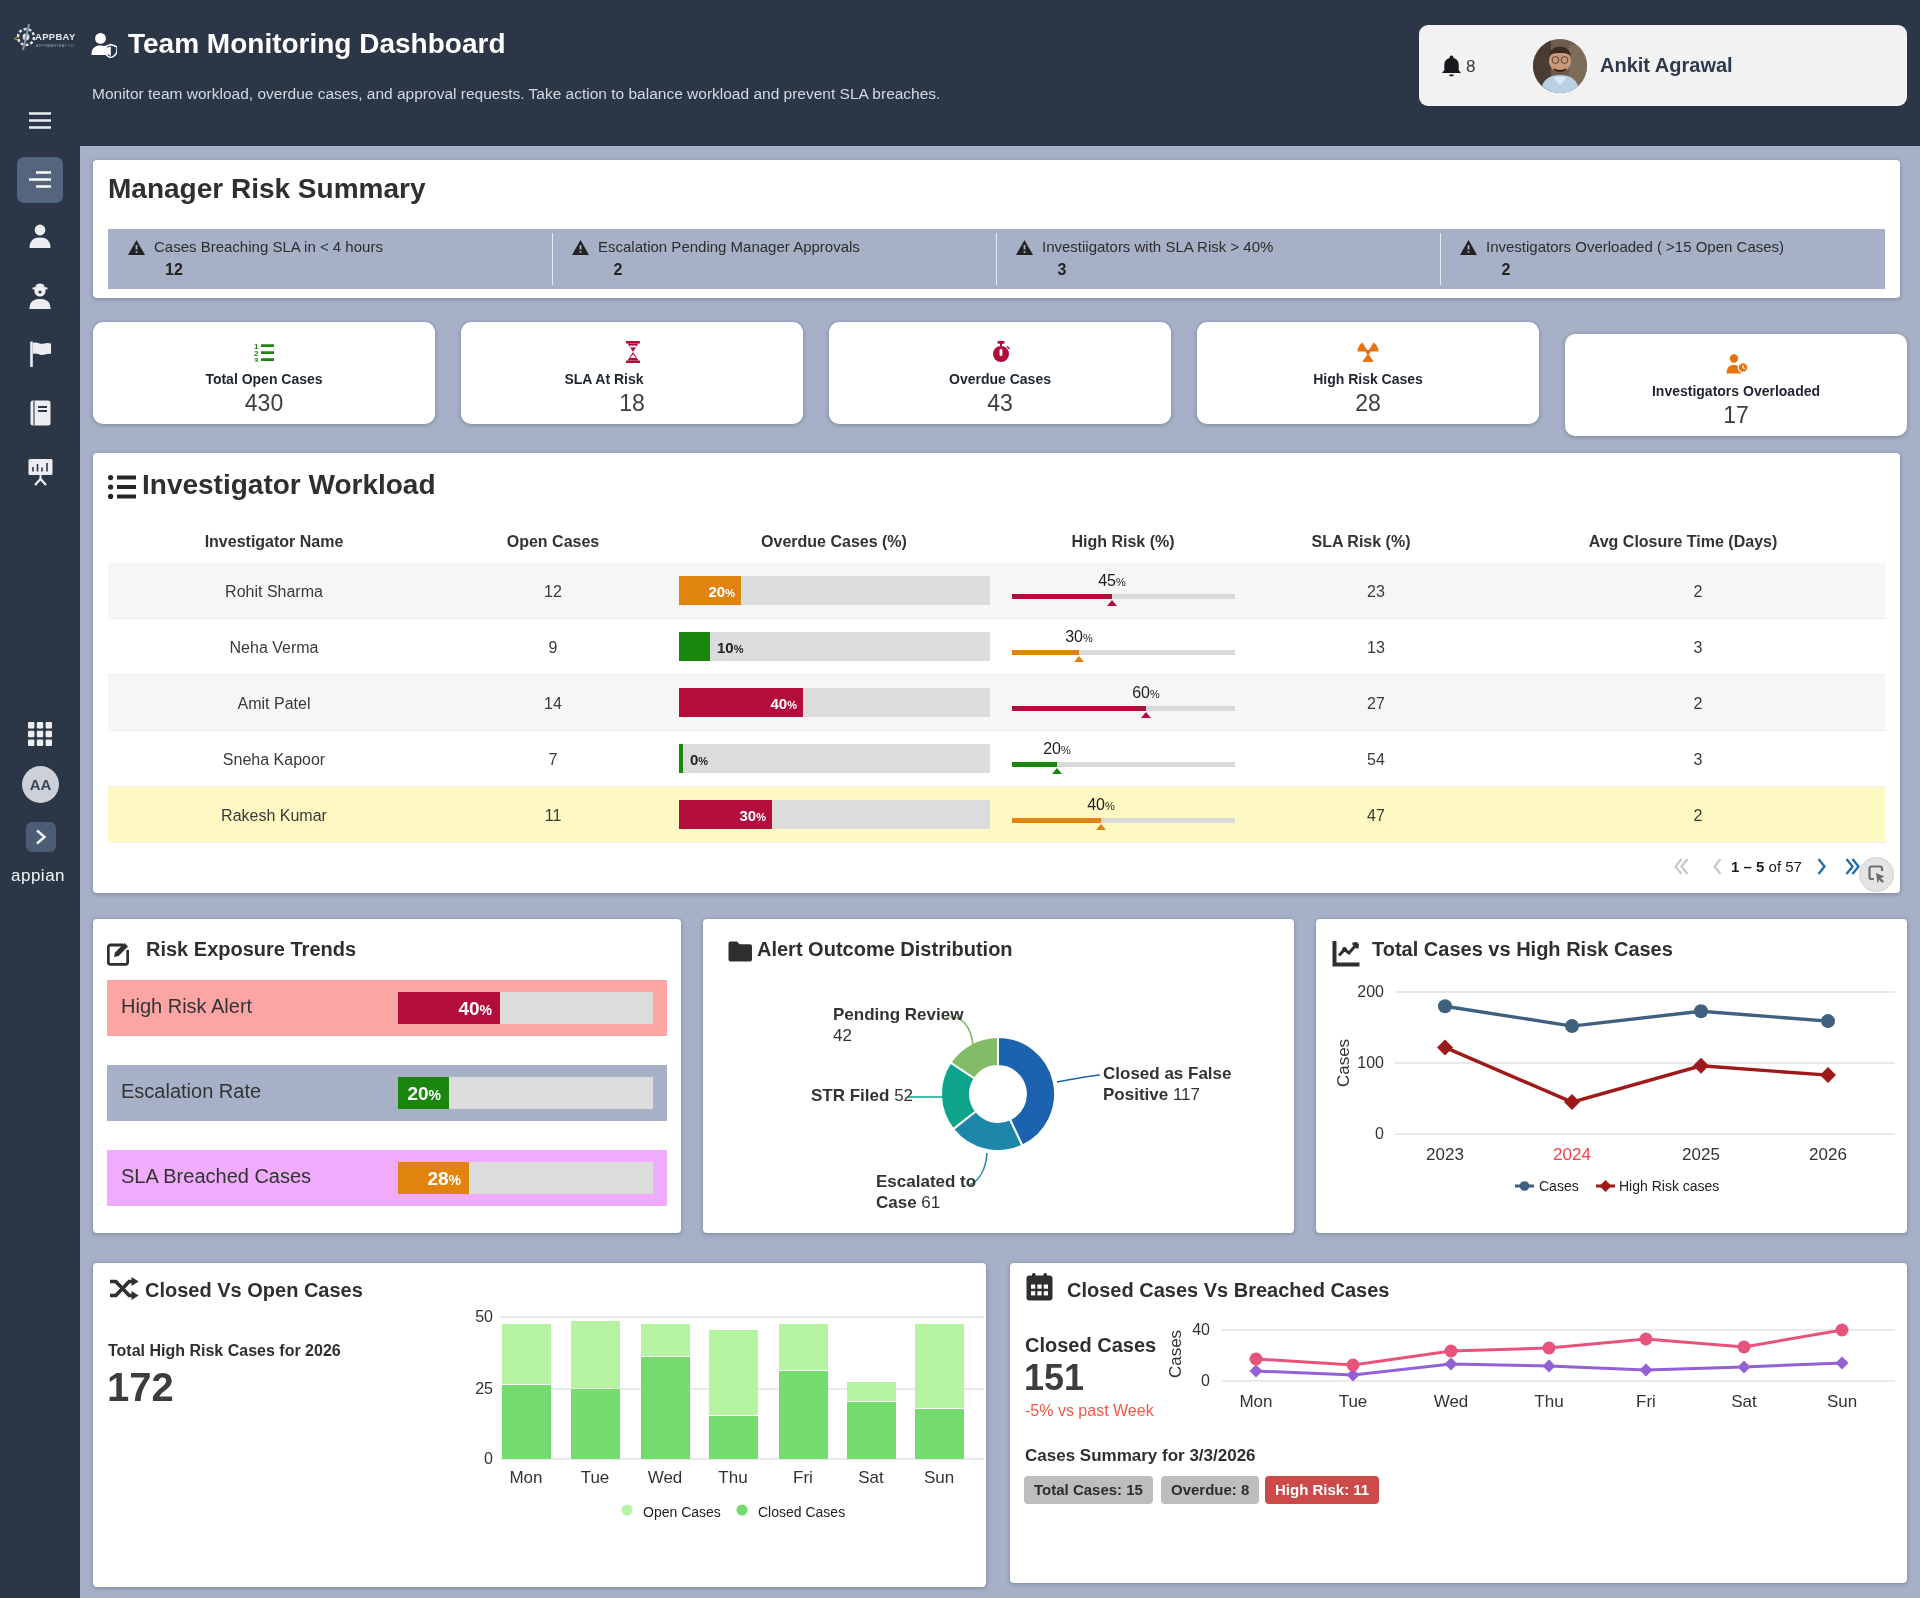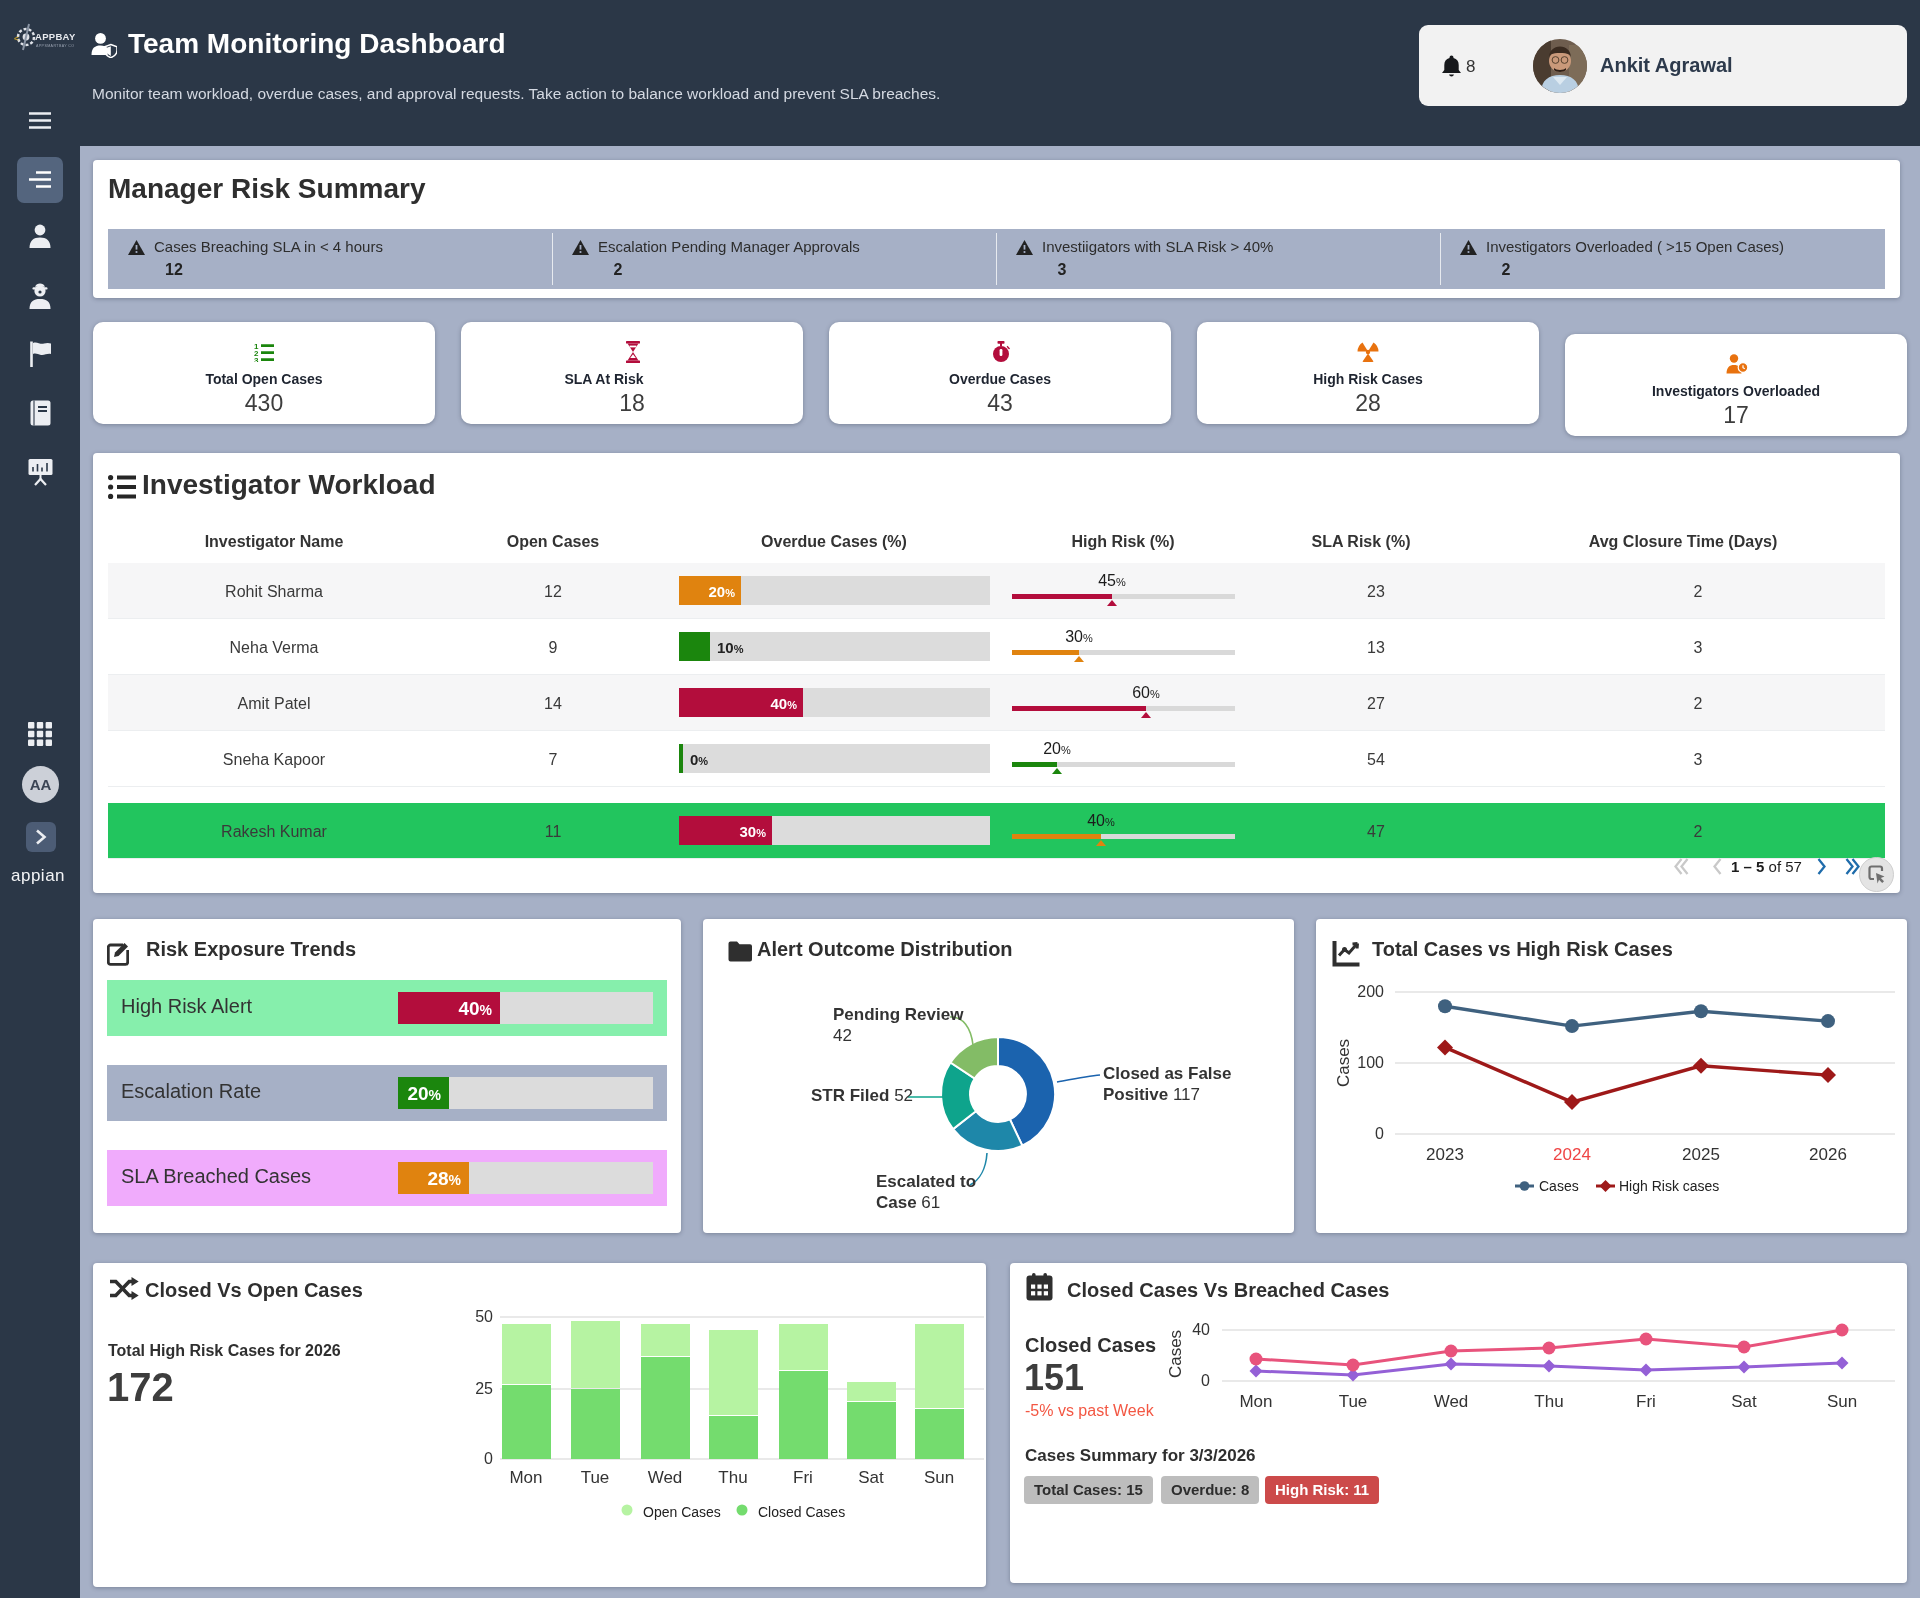--- a/index.html
+++ b/index.html
@@ -308,21 +308,21 @@
     </div>
     <div class="abs" style="left:904px;top:0;width:223px;height:56px;">
       <div class="abs" style="left:0;top:31px;width:223px;height:5px;background:#d9d9d9;"></div>
       <div class="abs" style="left:0;top:31px;width:45px;height:5px;background:#1b860d;"></div>
       <div class="abs" style="left:40px;top:37px;width:0;height:0;border-left:5px solid transparent;border-right:5px solid transparent;border-bottom:6px solid #1b860d;"></div>
       <div class="abs" style="left:-15px;top:9px;width:120px;text-align:center;font-size:16px;color:#1c1c1c;">20<span style="font-size:11px;">%</span></div>
     </div>
     <div class="abs" style="left:1108px;top:20px;width:320px;text-align:center;font-size:16px;color:#3a3a3a;">54</div>
     <div class="abs" style="left:1430px;top:20px;width:320px;text-align:center;font-size:16px;color:#3a3a3a;">3</div>
   </div>
-  <div class="abs" style="left:15px;top:350px;width:1777px;height:56px;background:#22c55e;border-bottom:1px solid #eceef0;">
+  <div class="abs" style="left:15px;top:334px;width:1777px;height:56px;background:#fef9c3;border-bottom:1px solid #eceef0;">
     <div class="abs" style="left:6px;top:20px;width:320px;text-align:center;font-size:16px;color:#3a3a3a;">Rakesh Kumar</div>
     <div class="abs" style="left:285px;top:20px;width:320px;text-align:center;font-size:16px;color:#3a3a3a;">11</div>
     <div class="abs" style="left:571px;top:13px;width:311px;height:29px;background:#dcdcdc;">
       <div class="abs" style="left:0;top:0;width:93px;height:29px;background:#b30d3c;"></div>
       <div class="abs" style="left:0;top:7px;width:87px;text-align:right;font-size:15px;font-weight:bold;color:#fff;">30<span style="font-size:11px;">%</span></div>
     </div>
     <div class="abs" style="left:904px;top:0;width:223px;height:56px;">
       <div class="abs" style="left:0;top:31px;width:223px;height:5px;background:#d9d9d9;"></div>
       <div class="abs" style="left:0;top:31px;width:89px;height:5px;background:#e0830f;"></div>
       <div class="abs" style="left:84px;top:37px;width:0;height:0;border-left:5px solid transparent;border-right:5px solid transparent;border-bottom:6px solid #e0830f;"></div>
@@ -353,21 +353,21 @@
         </svg>
   </div>
 </div>
 
 <div class="card" style="left:13px;top:773px;width:588px;height:314px;">
   <svg class="abs" style="left:14px;top:22px;" width="22" height="25" viewBox="0 0 22 25">
         <path d="M16 4 H3.5 a2.2 2.2 0 0 0 -2.2 2.2 v15 a2.2 2.2 0 0 0 2.2 2.2 h15 a2.2 2.2 0 0 0 2.2 -2.2 V9" fill="none" stroke="#2f2f2f" stroke-width="2.8"></path>
         <path d="M8 11.5 L17.5 2 L21 5.5 L11.5 15 L7 16 Z" fill="#2f2f2f"></path>
       </svg>
   <div class="abs ctitle" style="left:53px;top:19px;">Risk Exposure Trends</div>
-  <div class="abs" style="left:14px;top:61px;width:560px;height:56px;background:#86efac;">
+  <div class="abs" style="left:14px;top:61px;width:560px;height:56px;background:#fca5a5;">
     <div class="abs" style="left:14px;top:15px;font-size:20px;color:#333;">High Risk Alert</div>
     <div class="abs" style="left:291px;top:12px;width:255px;height:32px;background:#dcdcdc;">
       <div class="abs" style="left:0;top:0;width:102px;height:32px;background:#b30d3c;"></div>
       <div class="abs" style="left:0;top:6px;width:94px;text-align:right;font-size:19px;font-weight:bold;color:#fff;">40<span style="font-size:14px;">%</span></div>
     </div>
   </div>
   <div class="abs" style="left:14px;top:146px;width:560px;height:56px;background:#a6b0c6;">
     <div class="abs" style="left:14px;top:15px;font-size:20px;color:#333;">Escalation Rate</div>
     <div class="abs" style="left:291px;top:12px;width:255px;height:32px;background:#dcdcdc;">
       <div class="abs" style="left:0;top:0;width:51px;height:32px;background:#1b860d;"></div>

